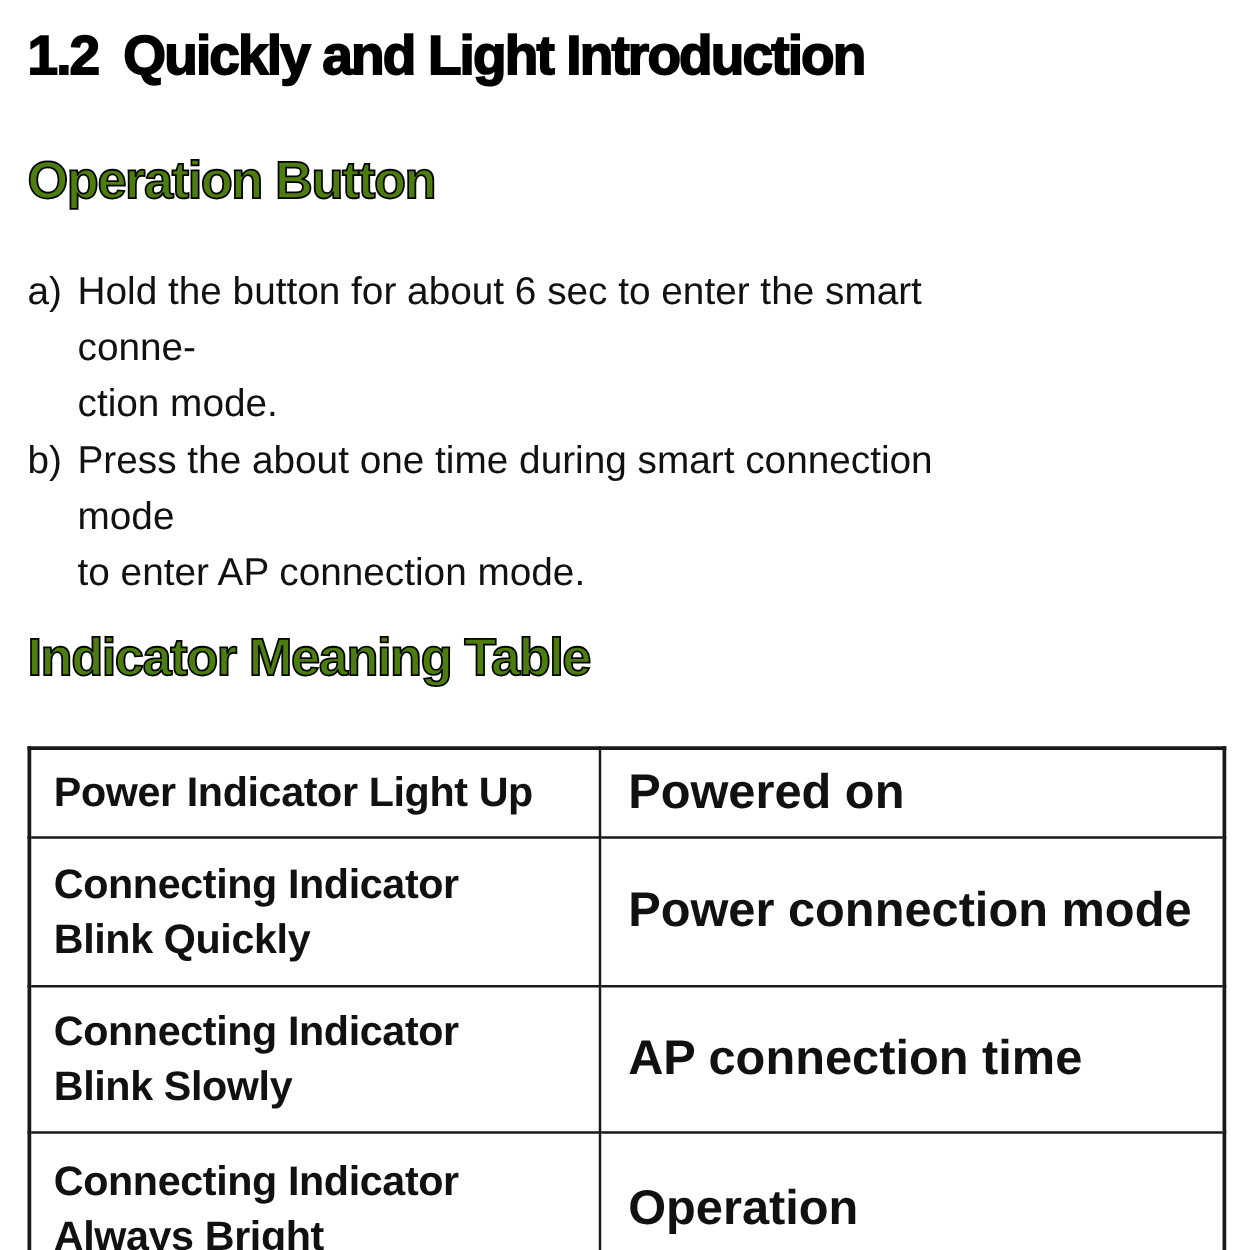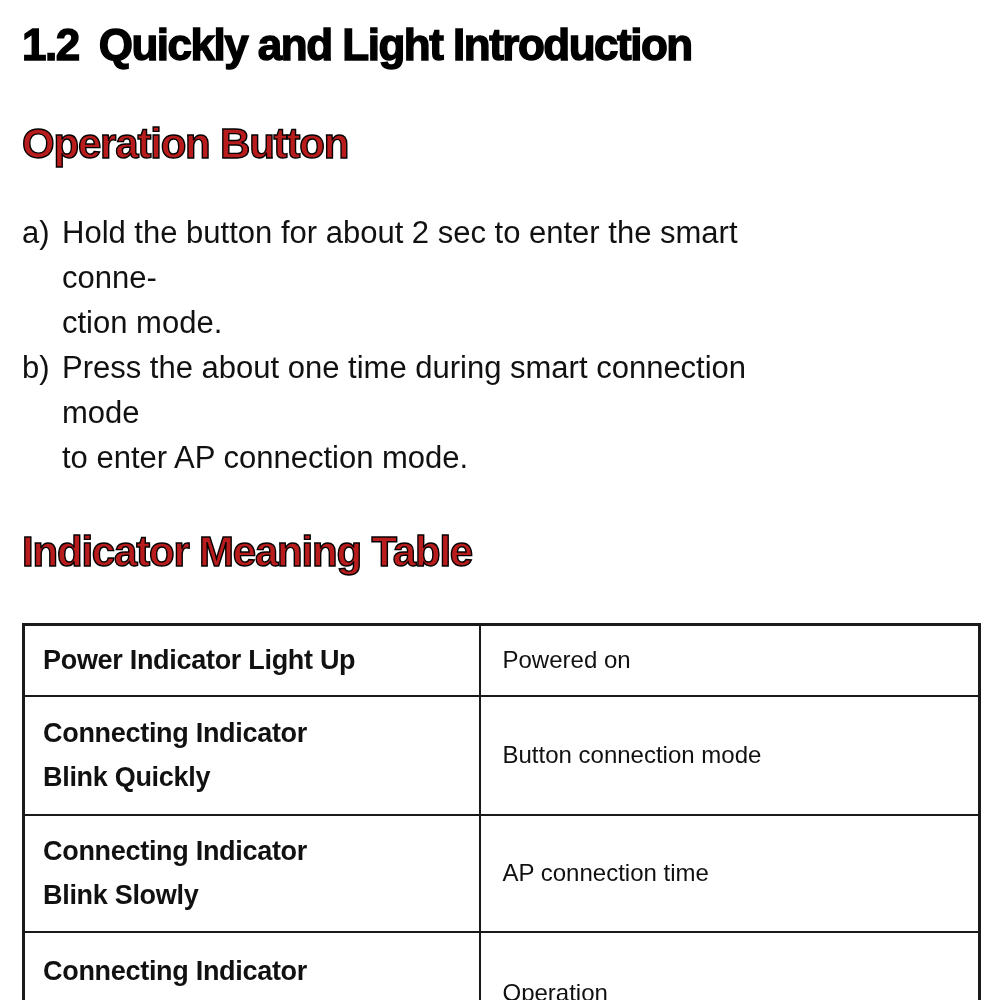--- a/index.html
+++ b/index.html
@@ -32,24 +32,24 @@
     -webkit-text-stroke: 1.4px #000000;
     color: #000000;
   }
   .section-heading {
     margin: 0;
     font-size: 42px;
     line-height: 44px;
     font-weight: 700;
     letter-spacing: -1.2px;
     -webkit-text-stroke: 1.4px #000000;
-    color: #b91c1c;
+    color: #4d7c0f;
   }
   .heading-operation { margin-top: 54px; }
-  .heading-indicator { margin-top: 50px; }
+  .heading-indicator { margin-top: 24px; }
 
   
   .steps {
     margin: 44px 0 0 0;
     padding: 0;
     list-style: none;
     font-size: 31px;
     line-height: 45px;
   }
   .step {
@@ -77,29 +77,29 @@
     box-sizing: border-box;
   }
   .indicator-table {
     border: 3px solid #1a1a1a;
     border-bottom-width: 4px;
   }
   .col-indicator { width: 456px; }
   .col-meaning  { width: 500px; }
   td.cell-indicator {
     font-weight: 700;
-    font-size: 27px;
+    font-size: 33px;
     line-height: 44px;
     padding: 6px 10px 6px 18px;
     white-space: pre-line;
     letter-spacing: -0.3px;
   }
   td.cell-meaning {
-    font-weight: 400;
-    font-size: 24px;
+    font-weight: 700;
+    font-size: 39px;
     line-height: 40px;
     padding: 6px 10px 6px 22px;
   }
   tr.row-1 { height: 71px; }
   tr.row-2 { height: 119px; }
   tr.row-3 { height: 117px; }
   tr.row-4 { height: 123px; }
 </style>
 </head>
 <body>
@@ -109,21 +109,21 @@
   <h1 class="doc-title">
     <span>1.2</span>
     <span>Quickly and Light Introduction</span>
   </h1>
 
   <h2 class="section-heading heading-operation">Operation Button</h2>
 
   <ul class="steps">
     <li class="step">
       <span class="step-marker">a)</span>
-      <span class="step-text">Hold the button for about 2 sec to enter the smart conne-
+      <span class="step-text">Hold the button for about 6 sec to enter the smart conne-
 ction mode.</span>
     </li>
     <li class="step">
       <span class="step-marker">b)</span>
       <span class="step-text">Press the about one time during smart connection mode
 to enter AP connection mode.</span>
     </li>
   </ul>
 
   <h2 class="section-heading heading-indicator">Indicator Meaning Table</h2>
@@ -134,21 +134,21 @@
       <col class="col-meaning">
     </colgroup>
     <tbody>
       <tr class="row-1">
         <td class="cell-indicator">Power Indicator Light Up</td>
         <td class="cell-meaning">Powered on</td>
       </tr>
       <tr class="row-2">
         <td class="cell-indicator">Connecting Indicator
 Blink Quickly</td>
-        <td class="cell-meaning">Button connection mode</td>
+        <td class="cell-meaning">Power connection mode</td>
       </tr>
       <tr class="row-3">
         <td class="cell-indicator">Connecting Indicator
 Blink Slowly</td>
         <td class="cell-meaning">AP connection time</td>
       </tr>
       <tr class="row-4">
         <td class="cell-indicator">Connecting Indicator
 Always Bright</td>
         <td class="cell-meaning">Operation</td>

